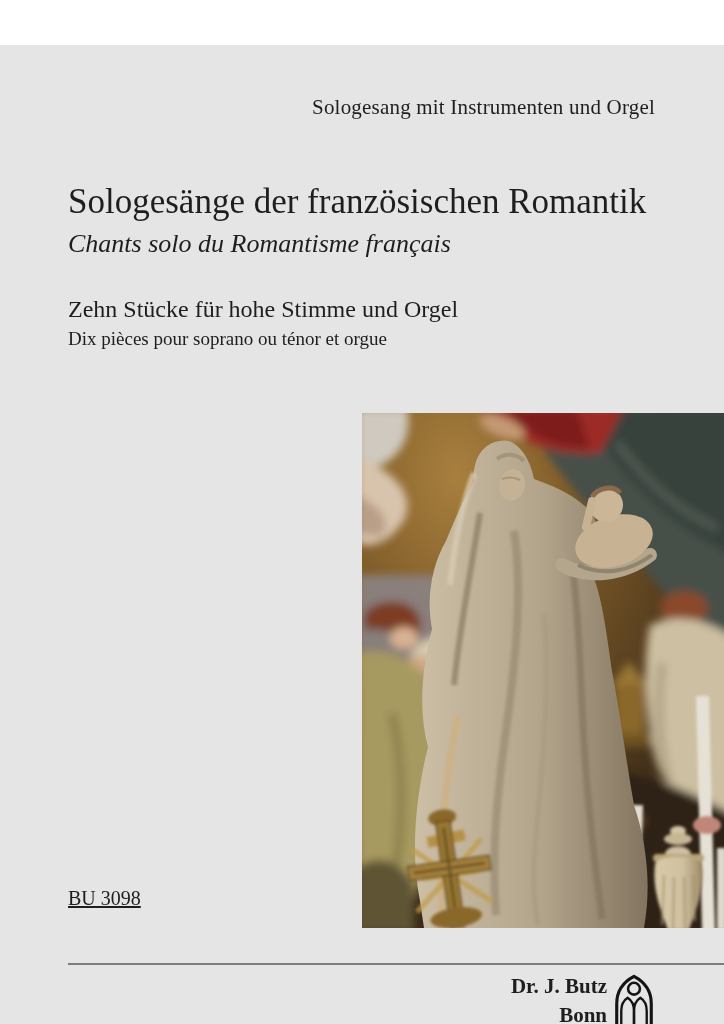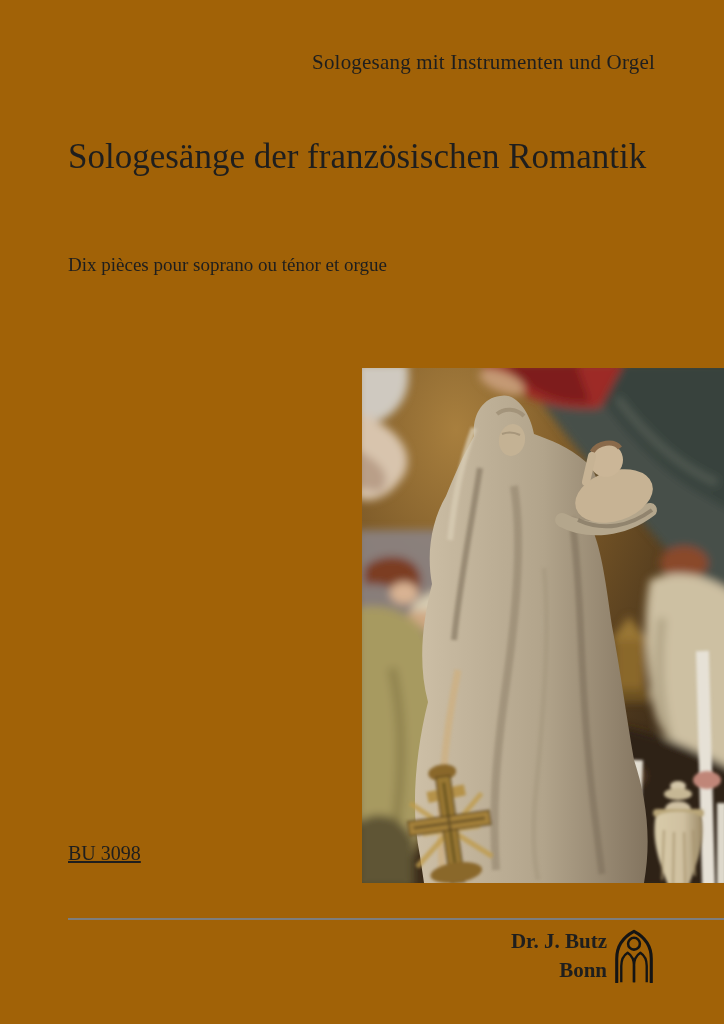--- a/index.html
+++ b/index.html
@@ -1,18 +1,18 @@
 <!DOCTYPE html>
 <html><head>
 <meta charset="utf-8">
 <style>
   html,body{margin:0;padding:0;}
   body{width:724px;height:1024px;position:relative;background:#ffffff;
        font-family:"Liberation Serif","DejaVu Serif",serif;color:#1e1e1e;}
-  .page{position:absolute;inset:0;overflow:hidden;background:#a16207;}
+  .page{position:absolute;inset:0;overflow:hidden;background:#e5e5e5;margin-top:45px;}
 
   .series-block{position:absolute;top:50px;right:69px;text-align:right;}
   .series-line{font-size:21px;line-height:25px;letter-spacing:.2px;}
   .issue-line{font-size:15px;line-height:18px;margin-top:3px;}
 
   .title-block{position:absolute;left:68px;top:138px;}
   .main-title{font-size:35px;line-height:38px;}
   .main-subtitle{font-size:26px;font-style:italic;line-height:31px;margin-top:7px;}
 
   .scoring-block{position:absolute;left:68px;top:250px;}
@@ -35,23 +35,25 @@
 <body>
 
 <div class="page">
 
   <div class="series-block">
     <div class="series-line">Sologesang mit Instrumenten und Orgel</div>
   </div>
 
   <div class="title-block">
     <div class="main-title">Sologesänge der französischen Romantik</div>
+    <div class="main-subtitle">Chants solo du Romantisme français</div>
   </div>
 
   <div class="scoring-block">
+    <div class="scoring-de">Zehn Stücke für hohe Stimme und Orgel</div>
     <div class="scoring-fr">Dix pièces pour soprano ou ténor et orgue</div>
   </div>
 
   <div class="cover-photo">
     <svg viewBox="0 0 362 515" preserveAspectRatio="none" role="img" aria-label="Baroque ivory statue of the Madonna holding the Christ Child in front of a painted altarpiece with angels, a gilded altar cross, white candles and an ivory urn">
       <defs>
         <filter id="soft" x="-25%" y="-25%" width="150%" height="150%">
             <feGaussianBlur stdDeviation="4.5"></feGaussianBlur>
           </filter>
         <filter id="soft2" x="-25%" y="-25%" width="150%" height="150%">

